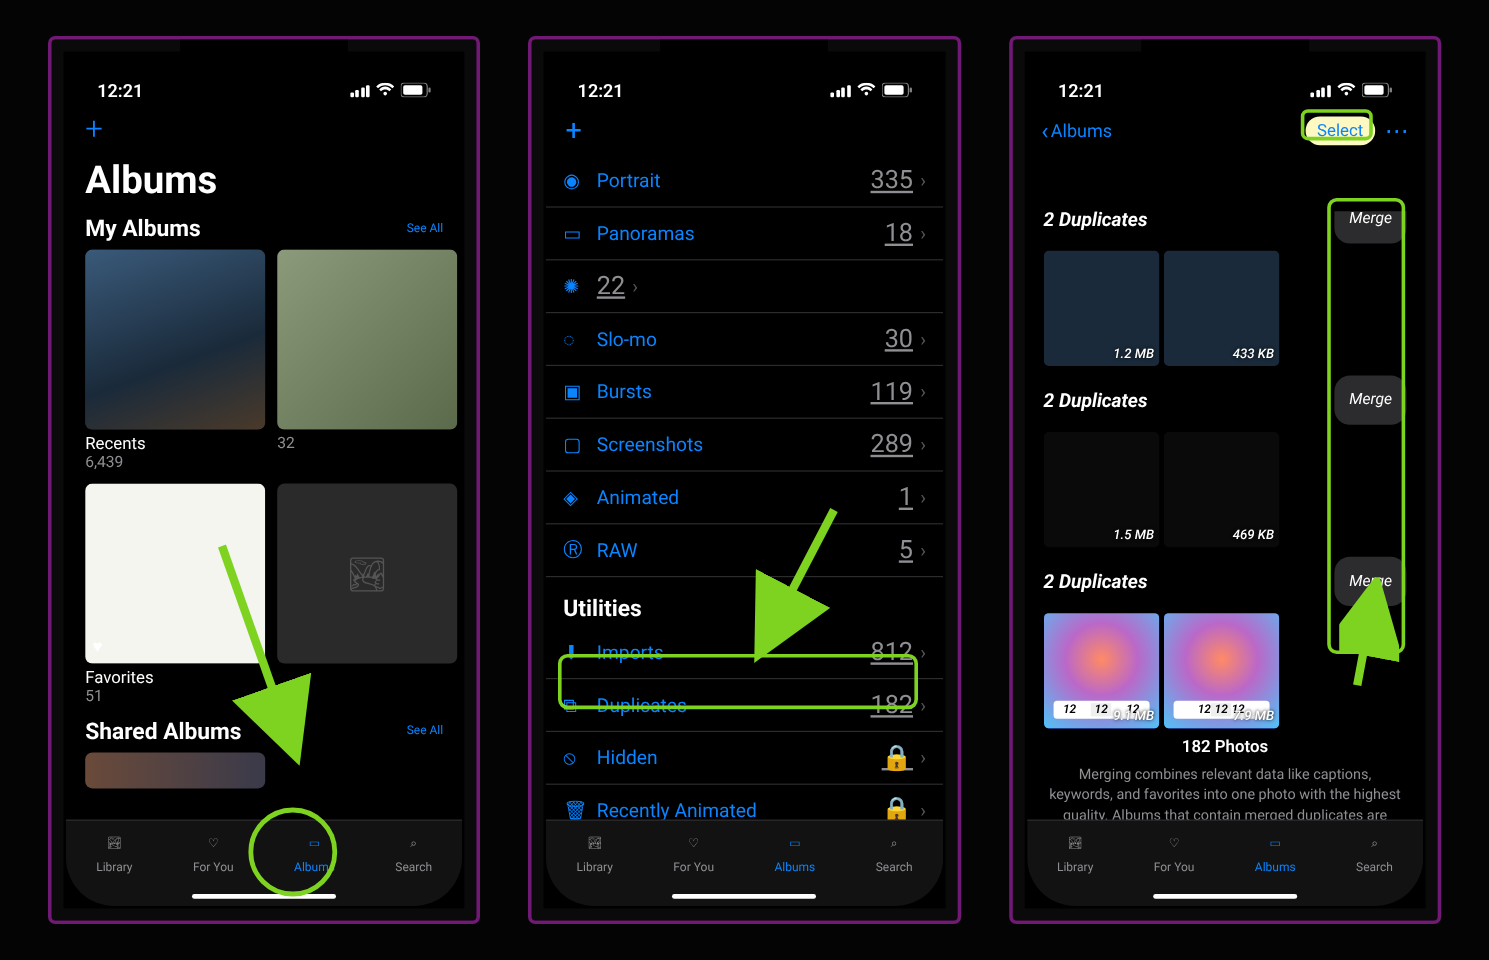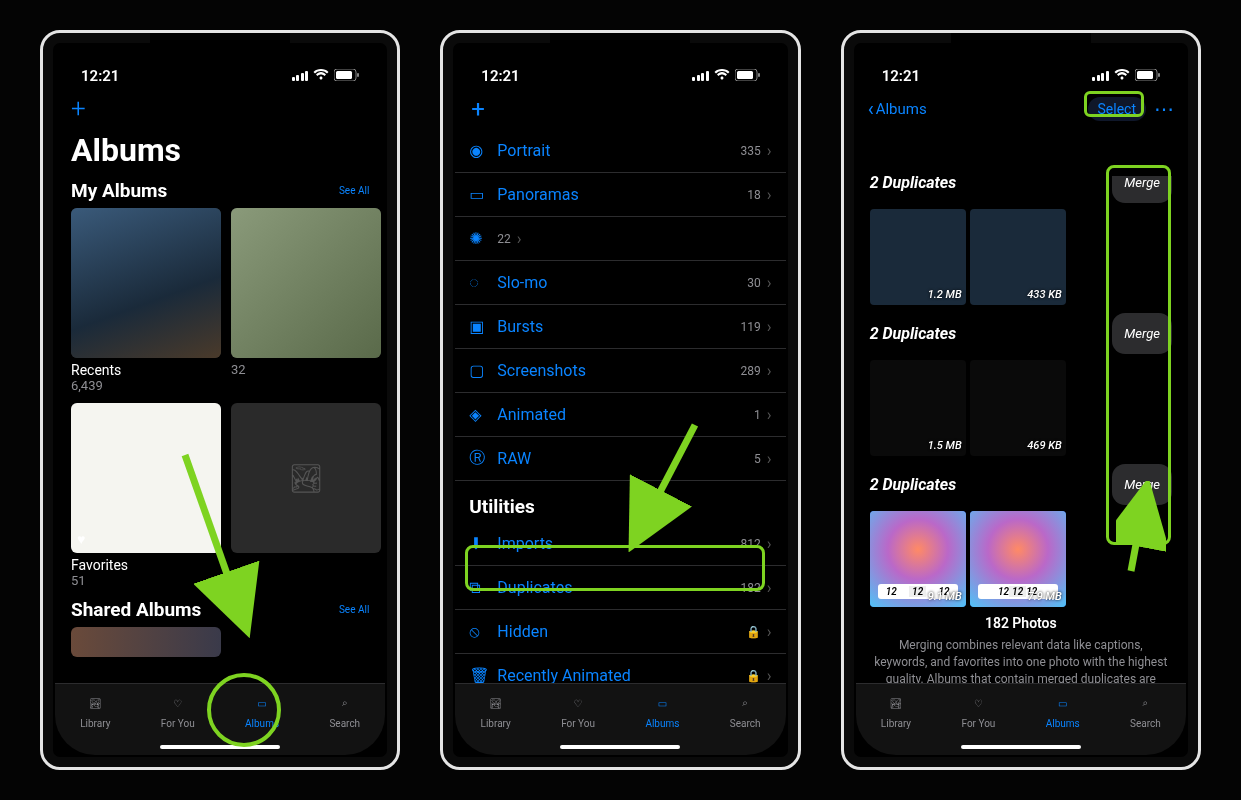--- a/index.html
+++ b/index.html
@@ -6,21 +6,21 @@
     --bg:#000;
     --phone:#111;
     --phone-border:#2b2b2b;
     --ios-blue:#0a84ff;
     --sep:#2c2c2e;
     --gray-text:#8e8e93;
     --hl:#7ed321;
   }
   *{box-sizing:border-box;font-family:-apple-system,BlinkMacSystemFont,'Segoe UI',Roboto,sans-serif;-webkit-font-smoothing:antialiased;}
   body{margin:0;background:#040404;display:flex;justify-content:space-around;align-items:center;height:800px;padding:20px 40px;gap:40px;}
-  .phone{position:relative;width:416px;height:740px;background:#000;border-radius:20px;border:3px solid #e5e5e5;box-shadow:inset 0 0 0 10px #0a0a0a;overflow:hidden;}
+  .phone{position:relative;width:416px;height:740px;background:#000;border-radius:6px;border:3px solid #701a75;box-shadow:inset 0 0 0 10px #0a0a0a;overflow:hidden;}
   .notch{position:absolute;top:0;left:50%;transform:translateX(-50%);width:140px;height:30px;background:#000;border-bottom-left-radius:18px;border-bottom-right-radius:18px;z-index:50;}
   .screen{position:absolute;inset:12px;border-radius:40px;overflow:hidden;background:#000;display:flex;flex-direction:column;}
   .status-bar{height:44px;display:flex;justify-content:space-between;align-items:flex-end;padding:0 26px 4px;color:#fff;font-size:15px;font-weight:600;}
   .status-right{display:flex;gap:5px;align-items:center;}
   .sig2{display:inline-flex;gap:1.5px;align-items:flex-end;}
   .sig2 i{width:3px;background:#fff;border-radius:1px;}
   .content{flex:1;overflow:hidden;position:relative;color:#fff;}
   .tabbar{height:72px;border-top:1px solid var(--sep);display:flex;justify-content:space-around;align-items:flex-start;padding-top:6px;background:rgba(20,20,20,0.9);}
   .tabitem{display:flex;flex-direction:column;align-items:center;gap:2px;color:var(--gray-text);font-size:10px;cursor:pointer;}
   .tabitem.active{color:var(--ios-blue);}
@@ -41,29 +41,29 @@
   .p1 .alb-count{font-size:13px;color:var(--gray-text);}
   
   
   .p2 .nav{display:flex;align-items:center;justify-content:center;position:relative;height:40px;}
   .p2 .nav-title{font-size:16px;font-weight:600;}
   .p2 .nav-plus{position:absolute;left:16px;color:var(--ios-blue);font-size:24px;}
   .p2 .list{overflow-y:hidden;}
   .p2 .row{display:flex;align-items:center;height:44px;padding:0 14px;border-bottom:0.5px solid var(--sep);position:relative;}
   .p2 .row-icon{width:28px;color:var(--ios-blue);display:flex;align-items:center;}
   .p2 .row-label{flex:1;color:var(--ios-blue);font-size:16px;}
-  .p2 .row-count{color:var(--gray-text);font-size:12px;}
+  .p2 .row-count{color:var(--gray-text);font-size:21px;text-decoration:underline;}
   .p2 .chev{color:#555;margin-left:6px;}
   .p2 .sec-head{font-size:19px;font-weight:700;padding:14px 14px 4px;}
   
   
   .p3 .nav{display:flex;align-items:center;height:40px;padding:0 12px;position:relative;}
   .p3 .back{color:var(--ios-blue);font-size:15px;display:flex;align-items:center;}
   .p3 .nav-right{position:absolute;right:12px;display:flex;align-items:center;gap:8px;}
-  .p3 .select-btn{color:var(--ios-blue);background:#0f172a;padding:4px 10px;border-radius:13px;font-size:14px;}
+  .p3 .select-btn{color:var(--ios-blue);background:#fef9c3;padding:4px 10px;border-radius:13px;font-size:14px;}
   .p3 .title{font-size:30px;font-weight:700;padding:4px 14px 8px;}
   .p3 .dup-group{padding:0 14px;margin-bottom:8px;font-style:italic;}
   .p3 .dup-head{display:flex;justify-content:space-between;align-items:center;}
   .p3 .dup-title{font-size:16px;font-weight:700;}
   .p3 .merge{background:#2c2c2e;color:#fff;font-size:13px;padding:13px 12px;border-radius:13px;}
   .p3 .dup-thumbs{display:flex;gap:4px;margin-top:6px;}
   .p3 .dthumb{flex:0 0 96px;height:96px;background:#1d4ed8;border-radius:4px;position:relative;overflow:hidden;font-size:7px;color:#aaa;padding:4px;}
   .p3 .size-overlay{position:absolute;right:4px;bottom:4px;font-size:11px;color:#fff;text-shadow:0 0 3px #000;font-weight:500;}
   .p3 .footer-text{text-align:center;color:var(--gray-text);font-size:12px;padding:6px 18px;line-height:1.4;}
   .p3 .photo-count{text-align:center;font-size:14px;font-weight:600;margin-top:4px;}

